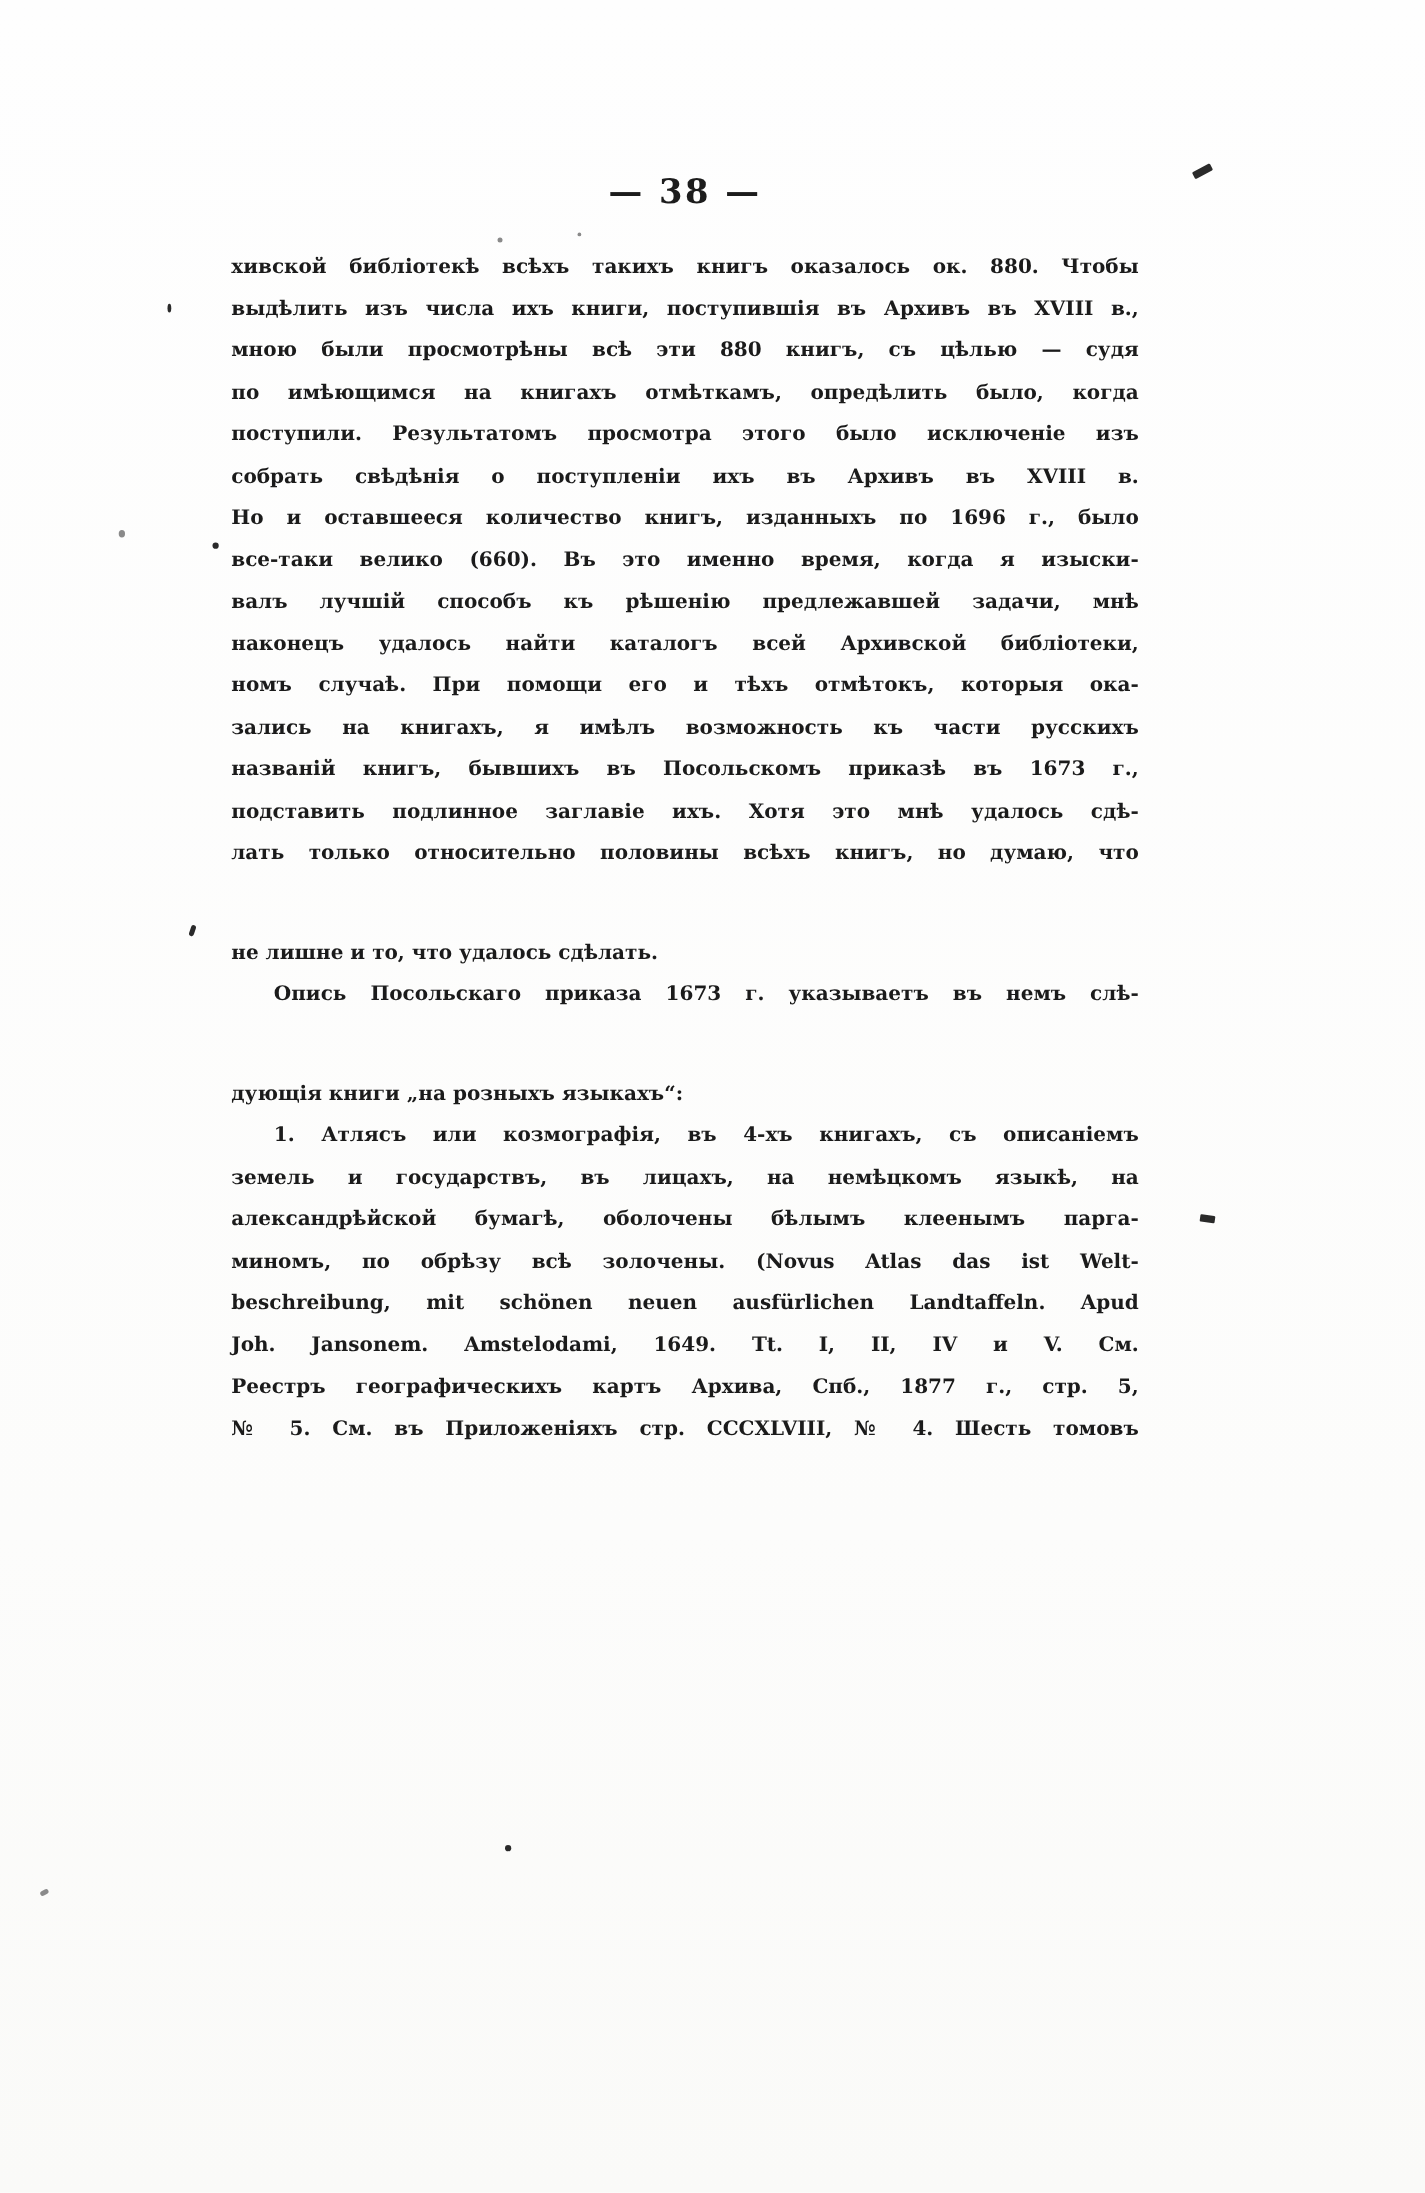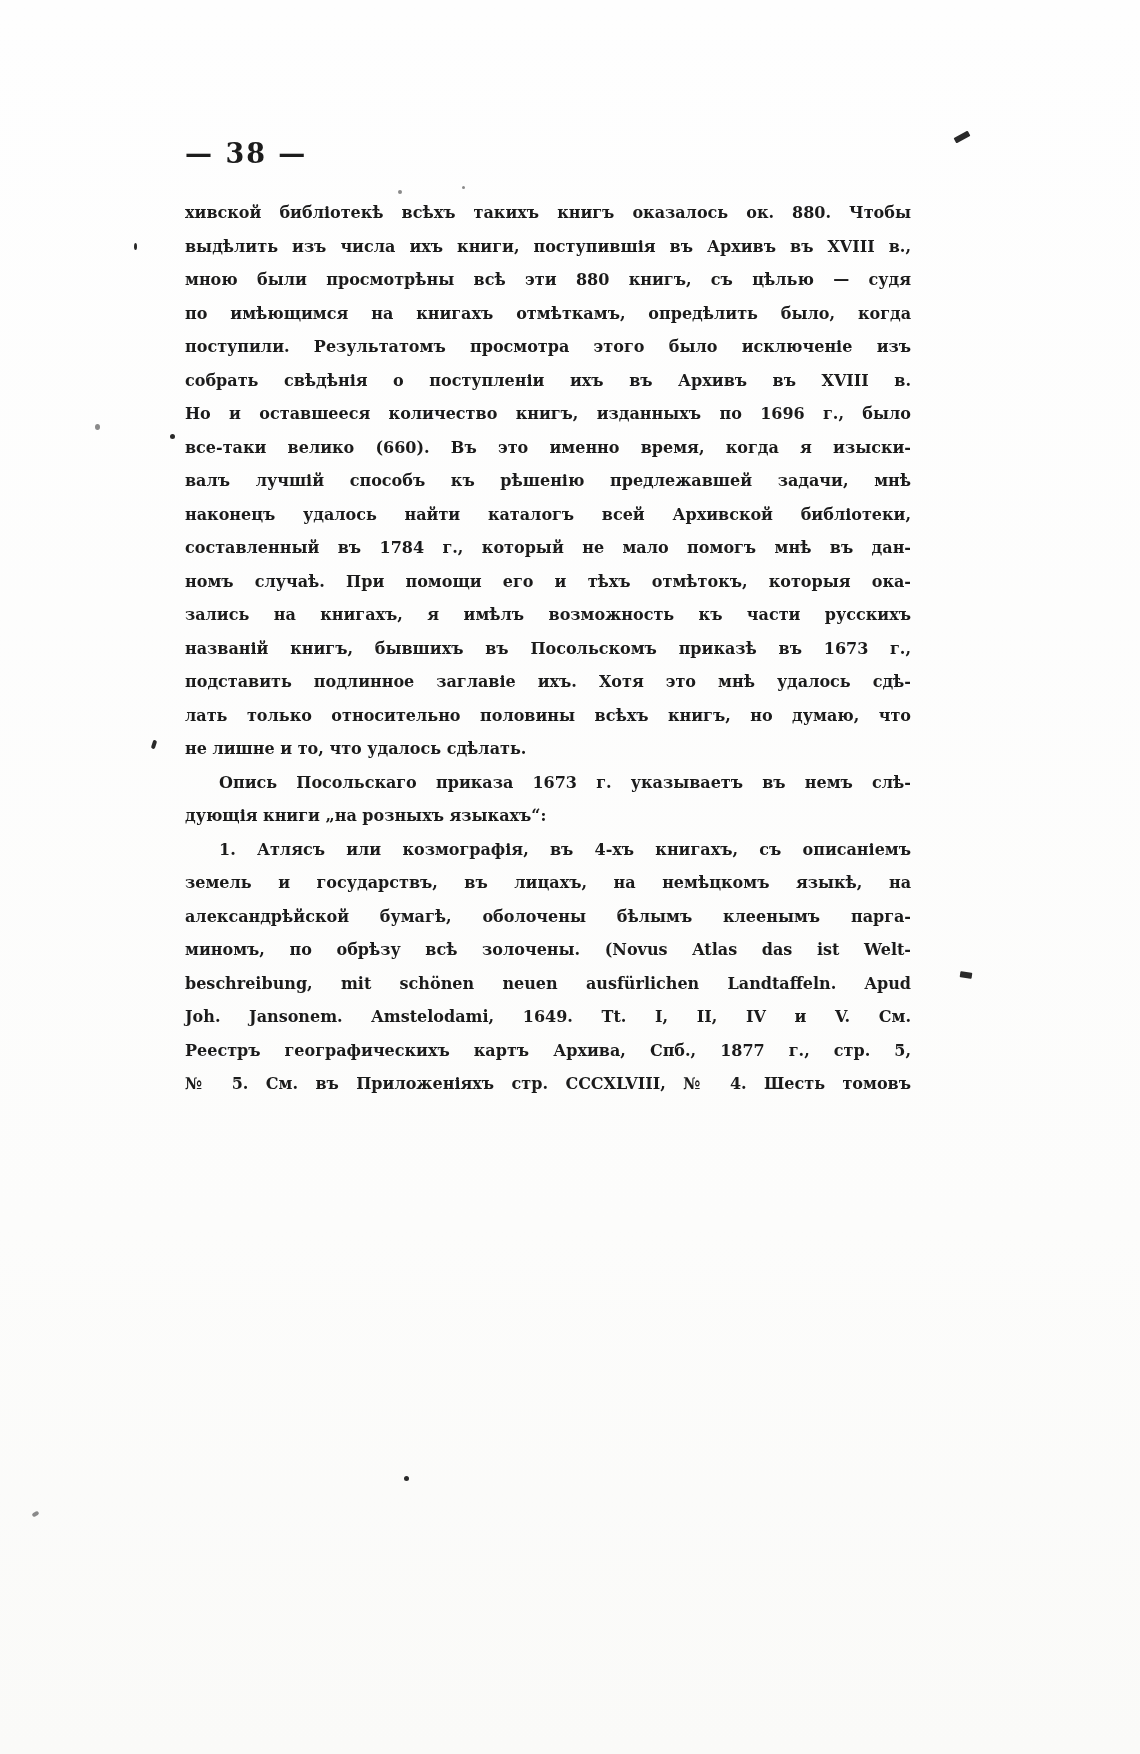--- a/index.html
+++ b/index.html
@@ -10,39 +10,40 @@
     font-family:"DejaVu Serif", serif;
     overflow:hidden;
   }
   .page{
     position:absolute;inset:0;
     background:linear-gradient(180deg,#fefefe 0%,#fcfcfb 70%,#fafaf8 100%);
   }
   .page-number{
     position:absolute;
     top:138px;left:185px;width:726px;
+    text-align:center;
     font-size:27px;font-weight:700;color:#1c1c1c;
     letter-spacing:2px;
   }
   .text-block{
     position:absolute;
     top:196px;left:185px;width:726px;
     color:#1b1b1b;
   }
   .line{
     font-family:"DejaVu Serif", serif;
     font-weight:700;
     font-size:16px;
     line-height:33.5px;
     white-space:normal;
     color:#1b1b1b;
     text-rendering:optimizeLegibility;
   }
   .line.j{ text-align:justify; text-align-last:justify; }
-  .line.l{ text-align:center; text-align-last:left; }
+  .line.l{ text-align:center; text-align-last:left;margin-top:46px; }
   .line.ind{ text-indent:34px; }
   .speck{ position:absolute; background:#2a2a2a; border-radius:50%; }
   .speck.dash{ border-radius:1px; }
   .speck.faint{ background:#8a8a8a; }
 </style>
 </head>
 <body>
 
 <div class="page">
 
@@ -52,21 +53,20 @@
       <div class="line j">хивской библіотекѣ всѣхъ такихъ книгъ оказалось ок. 880. Чтобы</div>
       <div class="line j">выдѣлить изъ числа ихъ книги, поступившія въ Архивъ въ XVIII в.,</div>
       <div class="line j">мною были просмотрѣны всѣ эти 880 книгъ, съ цѣлью — судя</div>
       <div class="line j">по имѣющимся на книгахъ отмѣткамъ, опредѣлить было, когда</div>
       <div class="line j">поступили. Результатомъ просмотра этого было исключеніе изъ</div>
       <div class="line j">собрать свѣдѣнія о поступленіи ихъ въ Архивъ въ XVIII в.</div>
       <div class="line j">Но и оставшееся количество книгъ, изданныхъ по 1696 г., было</div>
       <div class="line j">все-таки велико (660). Въ это именно время, когда я изыски-</div>
       <div class="line j">валъ лучшій способъ къ рѣшенію предлежавшей задачи, мнѣ</div>
       <div class="line j">наконецъ удалось найти каталогъ всей Архивской библіотеки,</div>
-      <div class="line j">составленный въ 1784 г., который не мало помогъ мнѣ въ дан-</div>
       <div class="line j">номъ случаѣ. При помощи его и тѣхъ отмѣтокъ, которыя ока-</div>
       <div class="line j">зались на книгахъ, я имѣлъ возможность къ части русскихъ</div>
       <div class="line j">названій книгъ, бывшихъ въ Посольскомъ приказѣ въ 1673 г.,</div>
       <div class="line j">подставить подлинное заглавіе ихъ. Хотя это мнѣ удалось сдѣ-</div>
       <div class="line j">лать только относительно половины всѣхъ книгъ, но думаю, что</div>
       <div class="line l">не лишне и то, что удалось сдѣлать.</div>
       <div class="line j ind">Опись Посольскаго приказа 1673 г. указываетъ въ немъ слѣ-</div>
       <div class="line l">дующія книги „на розныхъ языкахъ“:</div>
       <div class="line j ind">1. Атлясъ или козмографія, въ 4-хъ книгахъ, съ описаніемъ</div>
       <div class="line j">земель и государствъ, въ лицахъ, на немѣцкомъ языкѣ, на</div>

